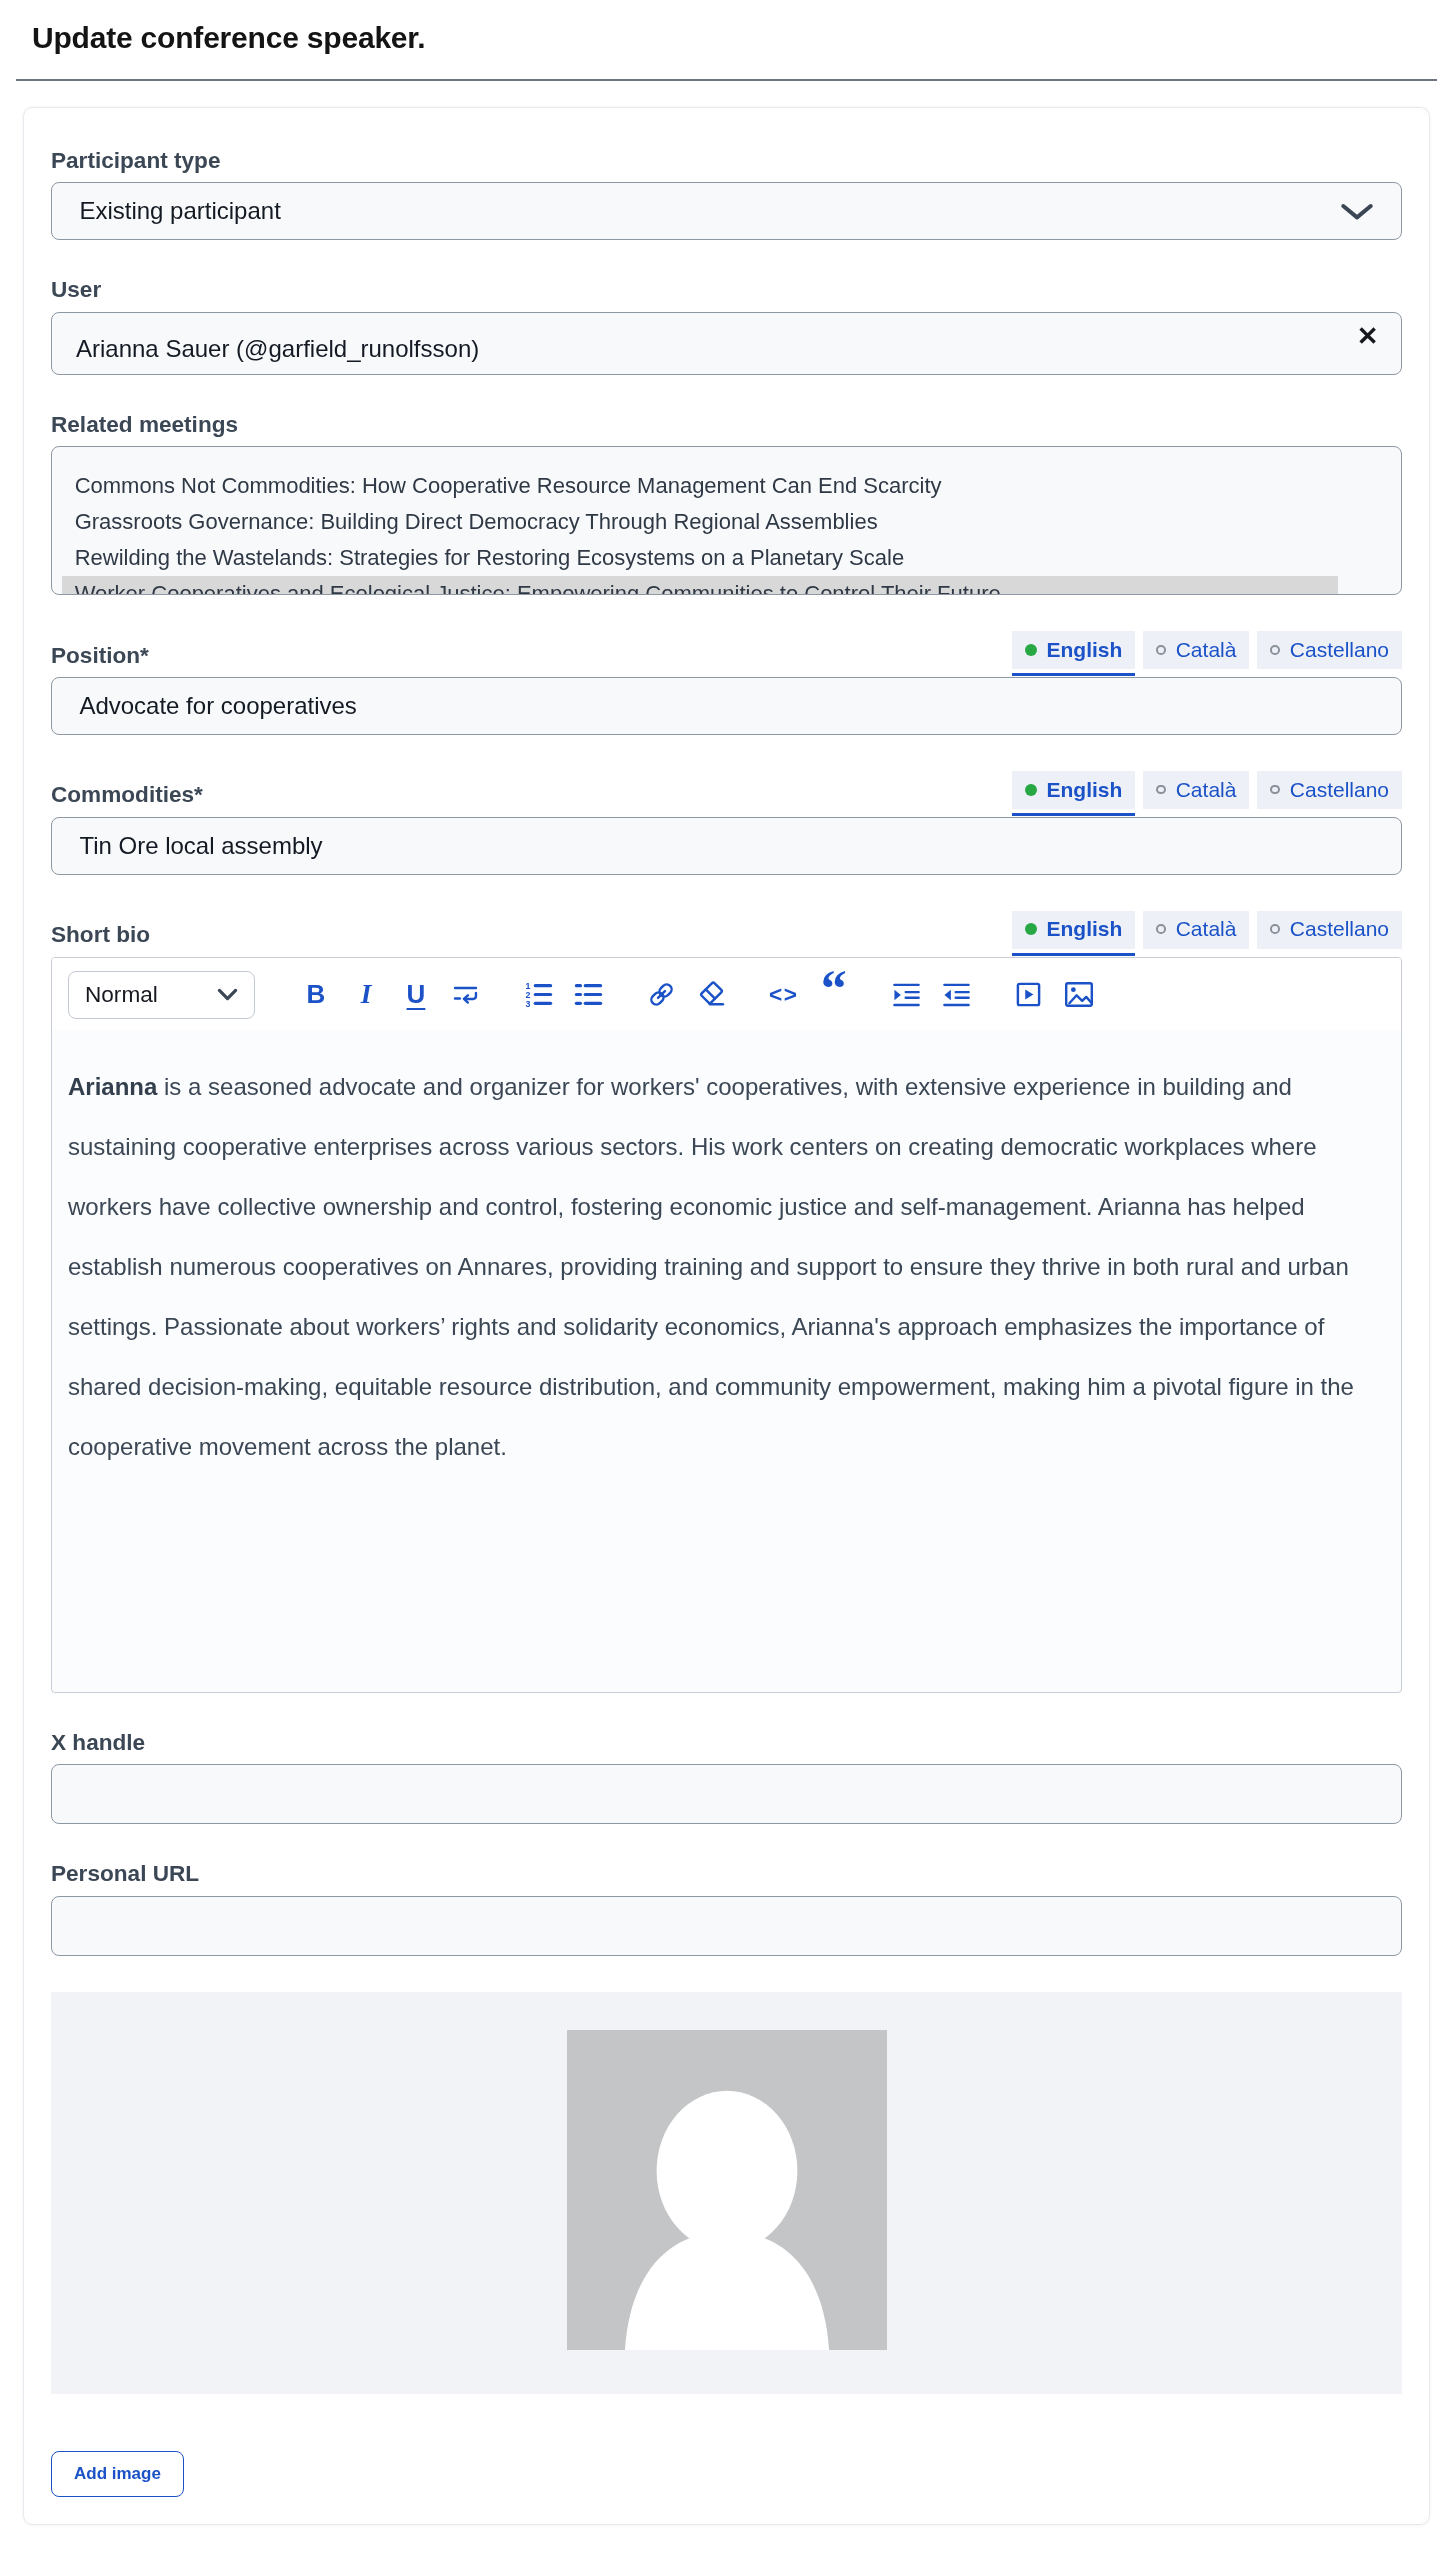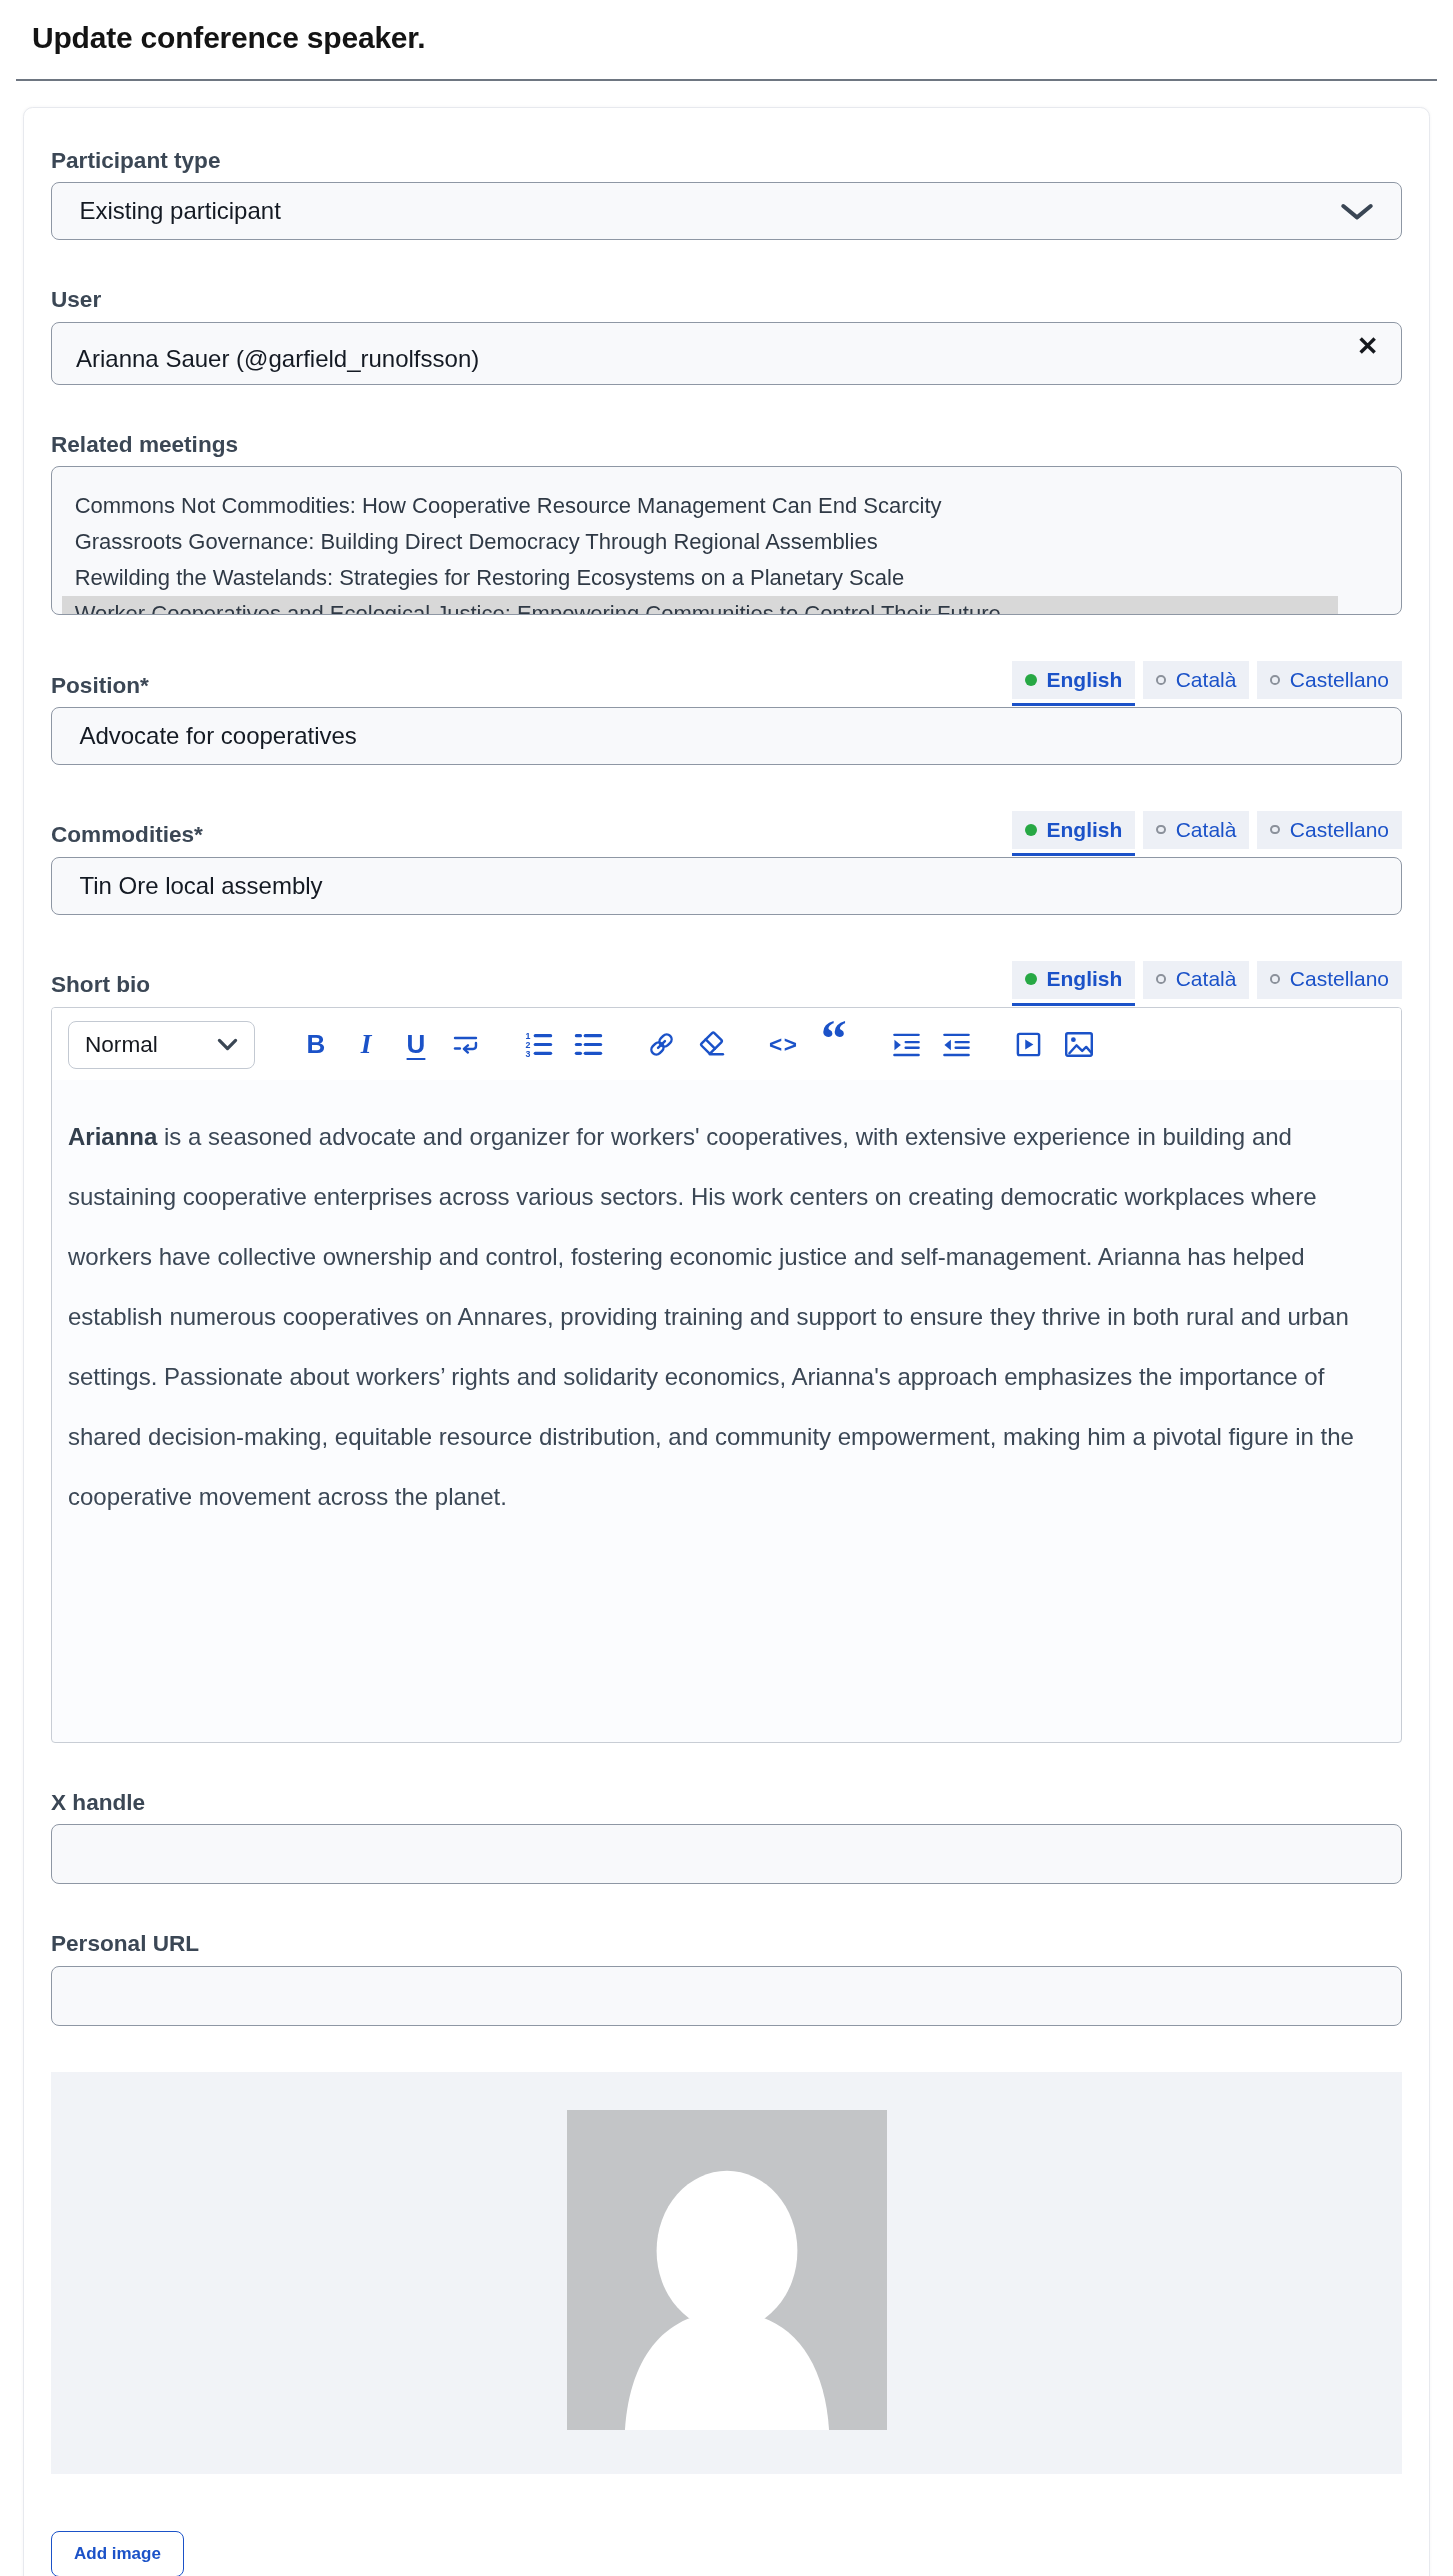--- a/index.html
+++ b/index.html
@@ -15,21 +15,21 @@
   }
   .top-divider { border:none; border-top:2.4px solid #6e7681; margin:24px 16px 0 16px; }
 
   .card {
     margin:26px 22.6px 0 22.6px;
     border:1.6px solid #e7e9ee; border-radius:9.7px;
     background:#fff; box-shadow:0 0.8px 3.2px rgba(20,30,50,.05);
     padding:39px 27.4px 27.4px 27.4px;
   }
 
-  .field { margin-bottom:46px; }
+  .field { margin-bottom:36px; }
   .label-row { display:flex; justify-content:space-between; align-items:flex-end; margin-bottom:8px; }
   .label { font-size:22.6px; font-weight:700; color:#3b4755; line-height:27.4px; }
 
   
   .ctl {
     background:#f8f9fb; border:1.6px solid #8e97a4; border-radius:8px;
     font-size:24px; color:#141a23; width:100%;
   }
 
   .select-box { height:58px; display:flex; align-items:center; justify-content:space-between; padding:0 27.4px; cursor:pointer;gap:44px; }

